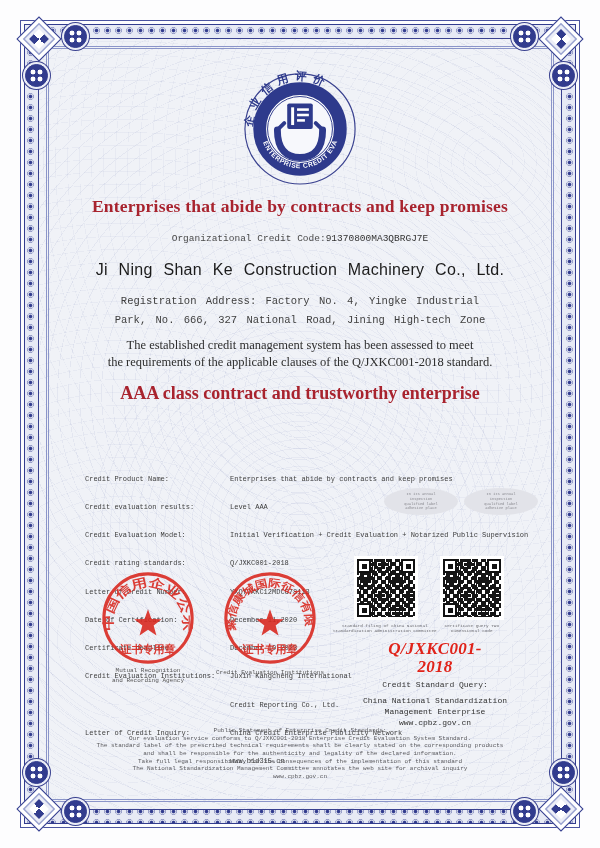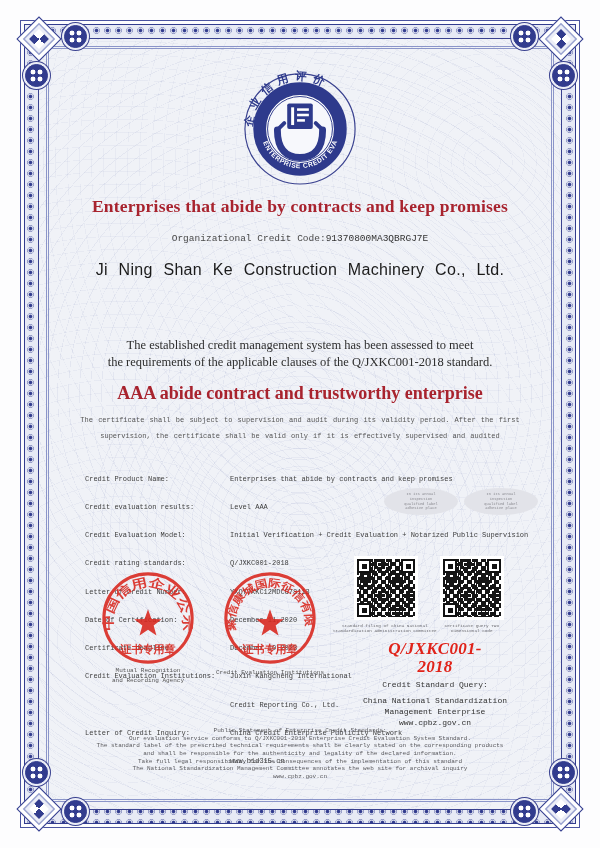--- a/index.html
+++ b/index.html
@@ -161,29 +161,29 @@
         <rect x="57" y="46.5" width="12" height="2.6" fill="#fff"></rect>
         <rect x="57" y="52" width="8" height="2.6" fill="#fff"></rect>
         <path d="M 37,63 C 37,84 47,91 60,91 C 73,91 83,84 83,63" fill="none" stroke="#2e3a8c" stroke-width="7" stroke-linecap="round"></path>
         <path d="M 37,63 L 44,56 M 83,63 L 76,56" fill="none" stroke="#2e3a8c" stroke-width="4" stroke-linecap="round"></path>
       </g>
     </svg>
 
     <div class="abs ctr title">Enterprises that abide by contracts and keep promises</div>
     <div class="abs ctr org-line"><span>Organizational Credit Code:</span><span class="val">91370800MA3QBRGJ7E</span></div>
     <div class="abs ctr company">Ji Ning Shan Ke Construction Machinery Co., Ltd.</div>
+    <div class="abs ctr addr">
+      <div>Registration Address: Factory No. 4, Yingke Industrial</div>
+      <div>Park, No. 666, 327 National Road, Jining High-tech Zone</div>
+    </div>
     <div class="abs ctr assess">
       <div>The established credit management system has been assessed to meet</div>
       <div>the requirements of the applicable clauses of the Q/JXKC001-2018 standard.</div>
     </div>
-    <div class="abs ctr grade">AAA abide contract and trustworthy enterprise</div>
-    <div class="abs ctr note">
-      <div>The certificate shall be subject to supervision and audit during its validity period. After the first</div>
-      <div>supervision, the certificate shall be valid only if it is effectively supervised and audited</div>
-    </div>
+    <div class="abs ctr grade">AAA class contract and trustworthy enterprise</div>
 
     <div class="abs details">
       <span class="row"><span class="lab">Credit Product Name:</span><span>Enterprises that abide by contracts and keep promises</span></span>
       <span class="row"><span class="lab">Credit evaluation results:</span><span>Level AAA</span></span>
       <span class="row"><span class="lab">Credit Evaluation Model:</span><span>Initial Verification + Credit Evaluation + Notarized Public Supervision</span></span>
       <span class="row"><span class="lab">Credit rating standards:</span><span>Q/JXKC001-2018</span></span>
       <span class="row"><span class="lab">Letter of Credit Number:</span><span>YXQYJXKC12MDCG78113</span></span>
       <span class="row"><span class="lab">Date of Certification:</span><span>December 11,2020</span></span>
       <span class="row"><span class="lab">Certificate deadline:</span><span>December 10,2023</span></span>
       <span class="row"><span class="lab">Credit Evaluation Institutions:</span><span>Juxin Kangcheng International</span></span>

